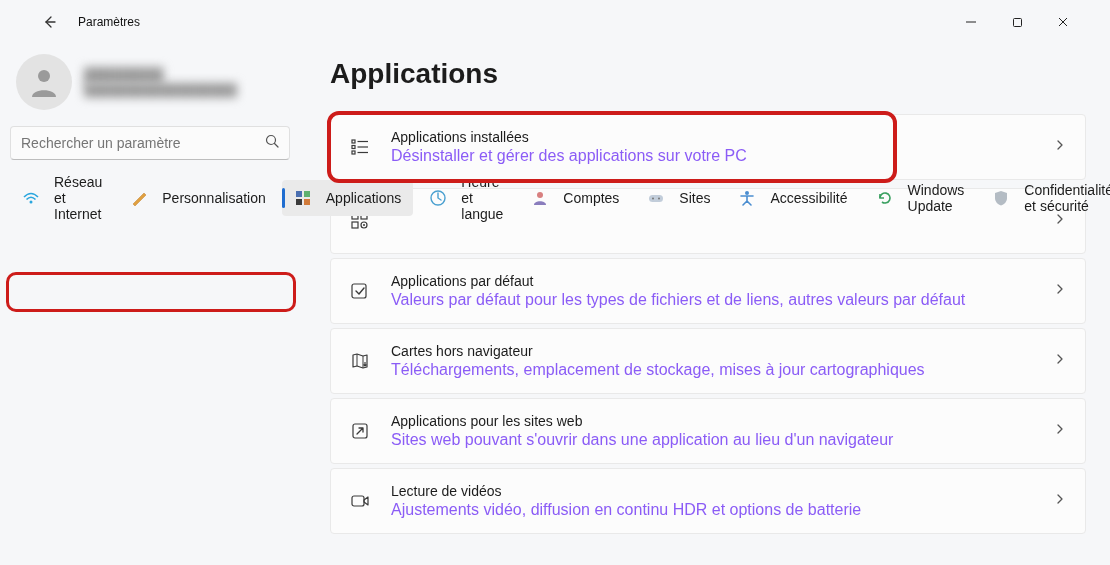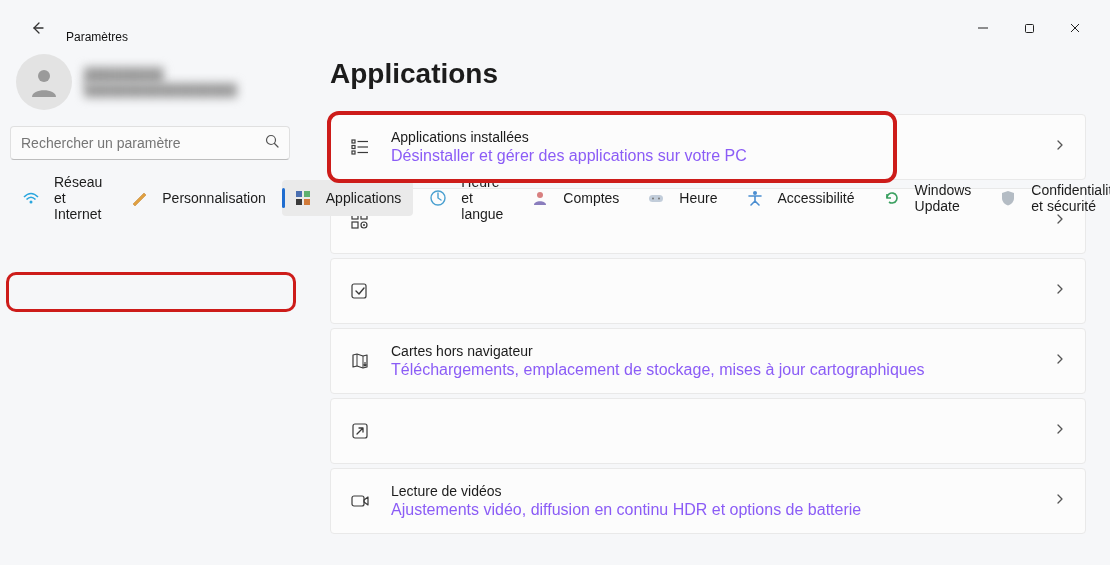--- a/index.html
+++ b/index.html
@@ -1,17 +1,17 @@
 <!DOCTYPE html>
 <html><head>
 <meta charset="utf-8">
 <style>
   * { margin: 0; padding: 0; box-sizing: border-box; font-family: "Segoe UI", sans-serif; }
   body { background: #f6f7f9; width: 1110px; height: 565px; overflow: hidden; color: #1c1c1c; }
-  .titlebar { display: flex; align-items: flex-end; height: 44px; padding: 0 12px; }
+  .titlebar { display: flex; align-items: center; height: 44px; padding: 0 24px; }
   .titlebar .back { width: 32px; height: 32px; display:flex; align-items:center; justify-content:center; margin-left:10px; cursor:pointer; }
   .titlebar .title { font-size: 12px; margin-left: 12px; color:#111; }
   .titlebar .win-controls { margin-left:auto; display:flex; }
   .titlebar .win-controls div { width:46px; height:32px; display:flex; align-items:center; justify-content:center; cursor:pointer; }
   .layout { display:flex; height: calc(565px - 44px); }
   .sidebar { width: 300px; padding: 4px 10px 8px 10px; display:flex; flex-direction:column; gap:2px; position:relative; }
   .profile { display:flex; align-items:center; gap:12px; padding:6px 6px 14px 6px; }
   .avatar { width:56px; height:56px; border-radius:50%; background:#e3e3e3; display:flex; align-items:center; justify-content:center; }
   .avatar svg { width:36px; height:36px; }
   .profile-info .name { font-weight:600; font-size:14px; filter: blur(5px); color:#9a9a9a; }
@@ -137,21 +137,21 @@
         <span>Comptes</span>
       </div>
       <div class="nav-item">
         <span class="nav-icon">
             <svg width="18" height="18" viewBox="0 0 18 18">
               <rect x="2" y="6" width="14" height="7" rx="3.5" fill="#c2cdda"></rect>
               <circle cx="6" cy="9.5" r="1" fill="#777"></circle>
               <circle cx="12" cy="9.5" r="1" fill="#777"></circle>
             </svg>
           </span>
-        <span>Heure</span>
+        <span>Sites</span>
       </div>
       <div class="nav-item">
         <span class="nav-icon">
             <svg width="18" height="18" viewBox="0 0 18 18">
               <circle cx="9" cy="4" r="2" fill="#4a8dd0"></circle>
               <path d="M3 7 L15 7 M9 7 L9 12 M9 12 L5 16 M9 12 L13 16" stroke="#4a8dd0" stroke-width="1.6" stroke-linecap="round"></path>
             </svg>
           </span>
         <span>Accessibilité</span>
       </div>
@@ -218,20 +218,24 @@
             </svg></span>
       </div>
 
       <div class="card">
         <span class="card-icon">
             <svg width="22" height="22" viewBox="0 0 22 22">
               <rect x="3" y="4" width="14" height="14" rx="2" stroke="#3a3a3a" stroke-width="1.2" fill="none"></rect>
               <path d="M7 11 L10 14 L15 8" stroke="#3a3a3a" stroke-width="1.4" fill="none" stroke-linecap="round" stroke-linejoin="round"></path>
             </svg>
           </span>
+        <div>
+          <div class="card-title">Applications par défaut</div>
+          <div class="card-sub">Valeurs par défaut pour les types de fichiers et de liens, autres valeurs par défaut</div>
+        </div>
         <span class="chevron"><svg width="14" height="14" viewBox="0 0 14 14">
               <path d="M5 3 L9 7 L5 11" stroke="#555" stroke-width="1.3" fill="none" stroke-linecap="round" stroke-linejoin="round"></path>
             </svg></span>
       </div>
 
       <div class="card">
         <span class="card-icon">
             <svg width="22" height="22" viewBox="0 0 22 22">
               <path d="M4 5 L8 4 L14 6 L18 5 L18 17 L14 18 L8 16 L4 17 Z" stroke="#3a3a3a" stroke-width="1.2" fill="none" stroke-linejoin="round"></path>
               <line x1="8" y1="4" x2="8" y2="16" stroke="#3a3a3a" stroke-width="1"></line>
@@ -248,20 +252,24 @@
             </svg></span>
       </div>
 
       <div class="card">
         <span class="card-icon">
             <svg width="22" height="22" viewBox="0 0 22 22">
               <rect x="4" y="4" width="14" height="14" rx="2" stroke="#3a3a3a" stroke-width="1.2" fill="none"></rect>
               <path d="M8 14 L14 8 M10 8 L14 8 L14 12" stroke="#3a3a3a" stroke-width="1.3" fill="none" stroke-linecap="round" stroke-linejoin="round"></path>
             </svg>
           </span>
+        <div>
+          <div class="card-title">Applications pour les sites web</div>
+          <div class="card-sub">Sites web pouvant s'ouvrir dans une application au lieu d'un navigateur</div>
+        </div>
         <span class="chevron"><svg width="14" height="14" viewBox="0 0 14 14">
               <path d="M5 3 L9 7 L5 11" stroke="#555" stroke-width="1.3" fill="none" stroke-linecap="round" stroke-linejoin="round"></path>
             </svg></span>
       </div>
 
       <div class="card">
         <span class="card-icon">
             <svg width="22" height="22" viewBox="0 0 22 22">
               <rect x="3" y="6" width="12" height="10" rx="2" stroke="#3a3a3a" stroke-width="1.2" fill="none"></rect>
               <path d="M15 10 L19 7 L19 15 L15 12 Z" stroke="#3a3a3a" stroke-width="1.2" fill="none" stroke-linejoin="round"></path>

